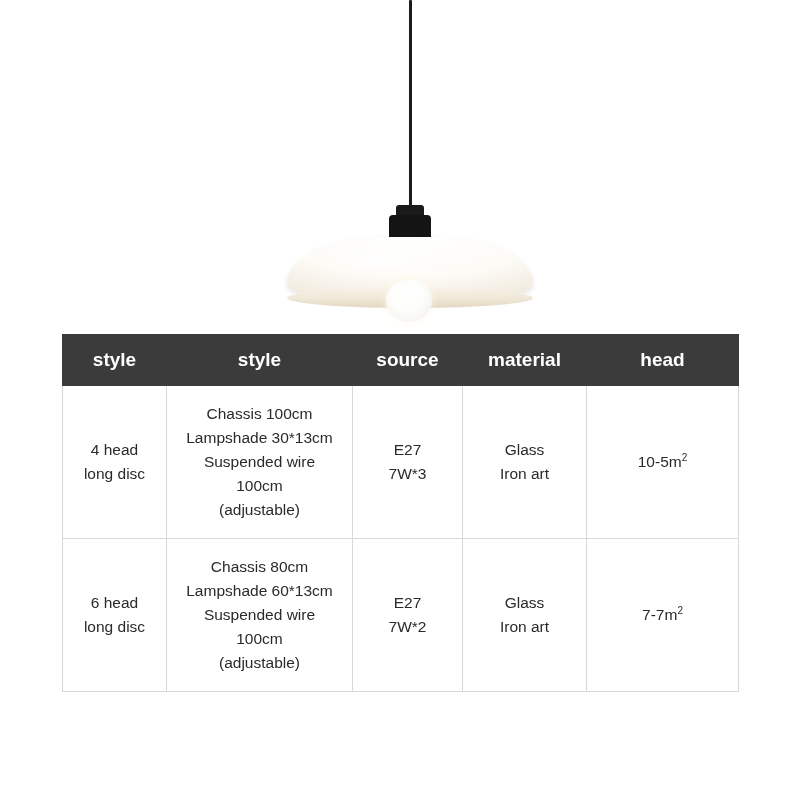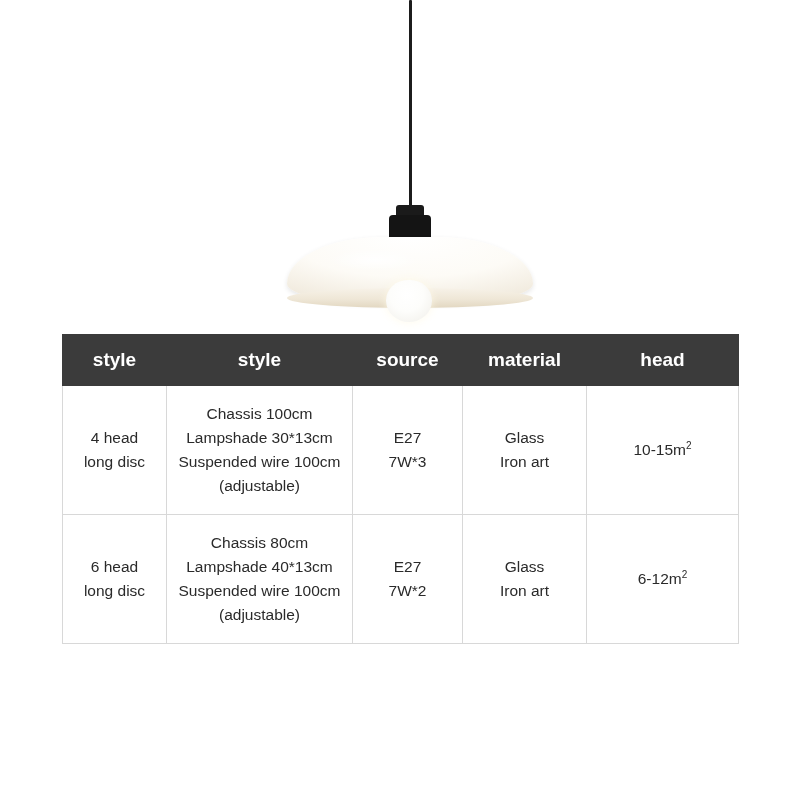--- a/index.html
+++ b/index.html
@@ -109,21 +109,21 @@
     text-align: center;
     border: 1px solid #3b3b3b;
   }
   .spec-table td {
     border: 1px solid #d8d8d8;
     text-align: center;
     vertical-align: middle;
     color: #2a2a2a;
     font-size: 15.5px;
     line-height: 1.55;
-    padding: 16px 4px;
+    padding: 16px 16px;
     white-space: pre-line;
   }
   .col-style  { width: 104px; }
   .col-size   { width: 186px; }
   .col-source { width: 110px; }
   .col-mat    { width: 124px; }
   .col-area   { width: 152px; }
 
   .cell-area { font-size: 16px; }
   .cell-area sup { font-size: 10px; vertical-align: super; }
@@ -163,29 +163,29 @@
       <td>4 head
 long disc</td>
       <td>Chassis 100cm
 Lampshade 30*13cm
 Suspended wire 100cm
 (adjustable)</td>
       <td>E27
 7W*3</td>
       <td>Glass
 Iron art</td>
-      <td class="cell-area"><span>10-15m</span><sup>2</sup></td>
+      <td class="cell-area"><span>10-5m</span><sup>2</sup></td>
     </tr>
     <tr>
       <td>6 head
 long disc</td>
       <td>Chassis 80cm
-Lampshade 40*13cm
+Lampshade 60*13cm
 Suspended wire 100cm
 (adjustable)</td>
       <td>E27
 7W*2</td>
       <td>Glass
 Iron art</td>
-      <td class="cell-area"><span>6-12m</span><sup>2</sup></td>
+      <td class="cell-area"><span>7-7m</span><sup>2</sup></td>
     </tr>
   </tbody>
 </table>
 
 </body></html>

